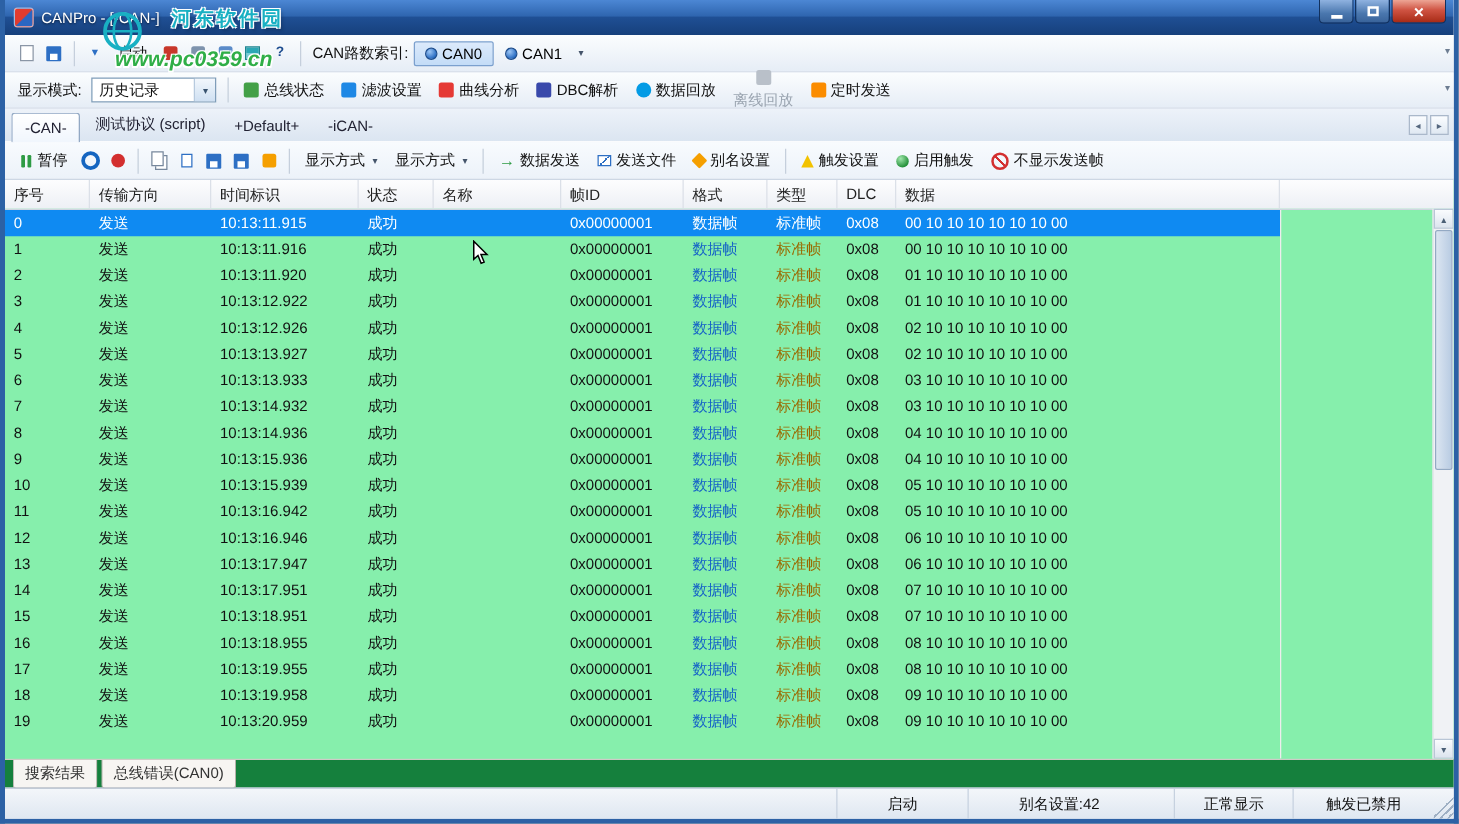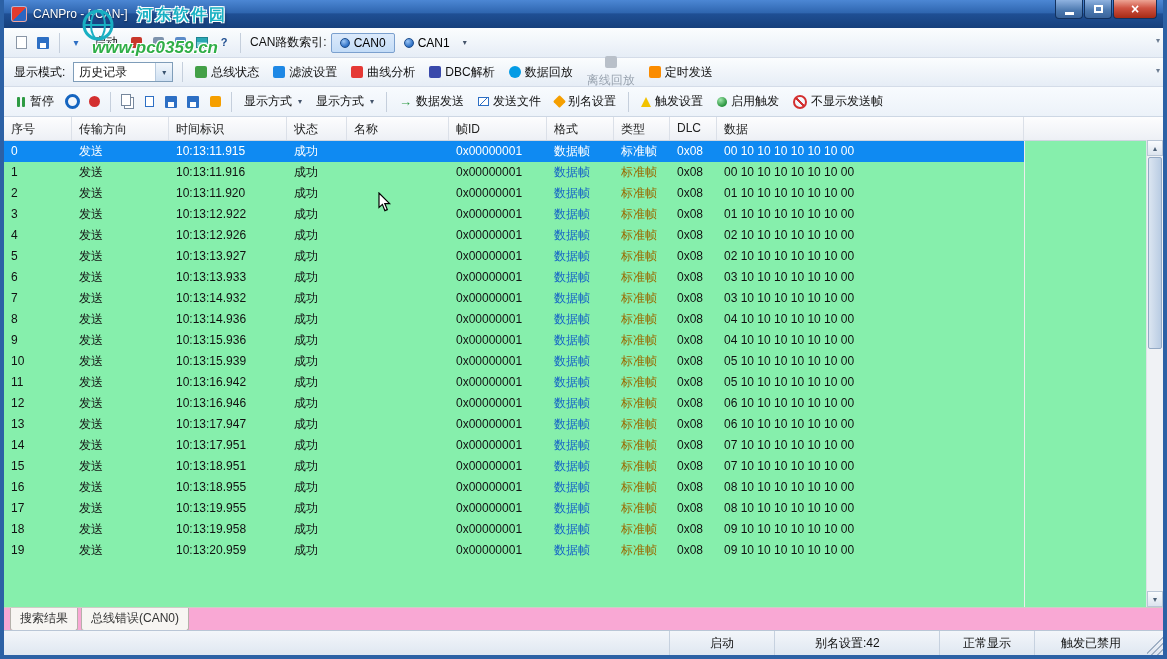--- a/index.html
+++ b/index.html
@@ -130,21 +130,21 @@
 
   
   .vscroll{position:absolute;top:23px;right:0;bottom:0;width:17px;background:#f0f2f5;border-left:1px solid #dfe3e8;box-sizing:border-box;}
   .sb-btn{height:16px;display:flex;align-items:center;justify-content:center;font-size:8px;color:#4c6076;
     background:linear-gradient(#fafcfe,#dce4ee);border:1px solid #b9c6d6;box-sizing:border-box;}
   .sb-btn.down{position:absolute;bottom:0;left:0;right:0;}
   .sb-thumb{position:absolute;top:17px;left:1px;right:1px;height:190px;border:1px solid #93a9c4;border-radius:2px;
     background:linear-gradient(90deg,#dbe5f1,#b9cce3);}
 
   
-  .bottom-tabs{flex:0 0 22px;height:22px;background:#f9a8d4;border-top:1px solid #cfccc6;display:flex;align-items:flex-start;padding-left:6px;}
+  .bottom-tabs{flex:0 0 22px;height:22px;background:#15803d;border-top:1px solid #cfccc6;display:flex;align-items:flex-start;padding-left:6px;}
   .btab{border:1px solid #b5b1aa;border-top:none;border-radius:0 0 3px 3px;background:#f7f5f2;
     padding:2px 9px 3px;margin-right:3px;color:#333;white-space:nowrap;}
 
   
   .statusbar{flex:0 0 24px;height:24px;display:flex;align-items:center;
     background:linear-gradient(#f3f6fa,#dfe7f1);border-top:1px solid #b9c6d6;}
   .sb-spacer{flex:1;height:100%;}
   .sb-panel{height:100%;display:flex;align-items:center;border-left:1px solid #c6d1df;box-sizing:border-box;white-space:nowrap;}
   .p-start{width:105px;justify-content:center;}
   .p-sent{width:165px;padding-left:40px;}
@@ -257,20 +257,30 @@
       <span class="ico" data-name="toolbar-button-icon"></span>
       <span data-name="toolbar-button-label">离线回放</span>
     </button>
       <button class="tb-btn" data-name="timed-send-button" style="">
       <span class="ico" data-name="toolbar-button-icon"></span>
       <span data-name="toolbar-button-label">定时发送</span>
     </button>
     <span class="overflow-chevron" data-name="toolbar-overflow-icon">▾</span>
   </div>
 
+  <div class="tabstrip" data-name="document-tabstrip">
+    <span class="tab active" data-name="tab-can" style="">-CAN-</span>
+      <span class="tab" data-name="tab-test-protocol" style="">测试协议 (script)</span>
+      <span class="tab" data-name="tab-default" style="">+Default+</span>
+      <span class="tab" data-name="tab-ican" style="">-iCAN-</span>
+    <span class="tab-scroll" data-name="tab-scroll-buttons">
+      <span class="ts-btn" data-name="tab-scroll-left-button">◂</span>
+      <span class="ts-btn" data-name="tab-scroll-right-button">▸</span>
+    </span>
+  </div>
 
   <div class="toolbar tb3" data-name="frame-toolbar">
     <button class="tb-btn" data-name="pause-button">
       <span class="ico-pause" data-name="pause-icon"></span>
       <span data-name="pause-label">暂停</span>
     </button>
     <button class="tb-iconbtn" data-name="refresh-button">
         <span class="ico-ring" data-name="blue-ring-icon"></span>
       </button>
     <button class="tb-iconbtn" data-name="record-button">

